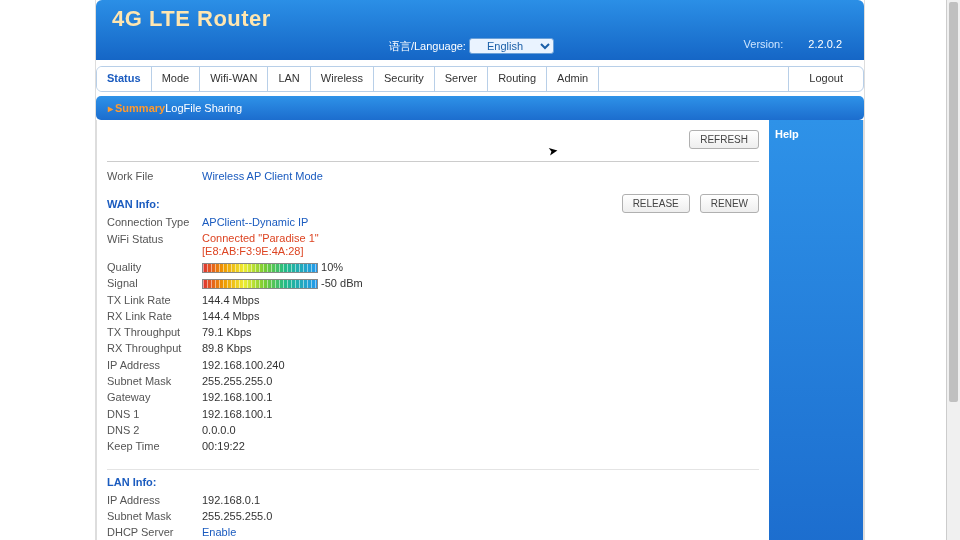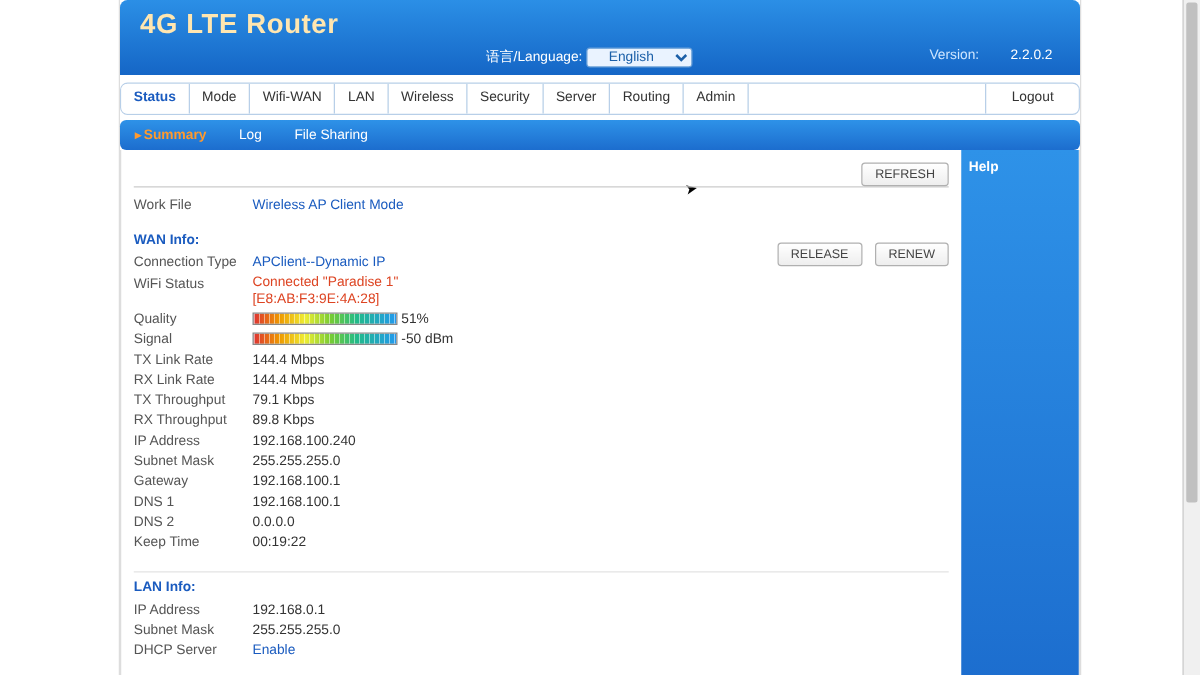--- a/index.html
+++ b/index.html
@@ -94,21 +94,20 @@
   .tabbar .tab.logout { border-right: none; padding-left: 20px; padding-right: 20px; }
   .subbar {
     background: linear-gradient(#2e92e8, #1c6dce);
     border-radius: 5px;
     height: 24px;
     display: flex;
     align-items: center;
     padding: 0 12px;
     color: #fff;
     font-size: 11px;
-    gap: 26px;
   }
   .subbar .item { cursor: pointer; }
   .subbar .item.active { color: #ff9a2e; font-weight: bold; }
   .subbar .item.active::before {
     content: "▸";
     font-size: 10px;
     margin-right: 2px;
     color: #ff9a2e;
   }
   .body-wrap {
@@ -128,21 +127,21 @@
     background: linear-gradient(#2e92e8, #1c6dce);
     color: #fff;
     font-size: 11px;
     font-weight: bold;
     padding: 8px 6px;
   }
   .toprow {
     display: flex;
     justify-content: flex-end;
     border-bottom: 1px solid #ccc;
-    padding-bottom: 0;
+    padding-bottom: 12px;
     margin-bottom: 6px;
   }
   .btn {
     border: 1px solid #b0b0b0;
     border-radius: 3px;
     background: linear-gradient(#fff,#eee);
     font-size: 10px;
     color: #444;
     padding: 3px 10px;
     cursor: pointer;
@@ -275,21 +274,21 @@
         <div class="label">WiFi Status</div>
         <div class="value">
           <div class="wifi-status-val">Connected "Paradise 1"</div>
           <div class="wifi-status-val">[E8:AB:F3:9E:4A:28]</div>
         </div>
       </div>
       <div class="row">
         <div class="label">Quality</div>
         <div class="value">
           <span class="bar"></span>
-          <span>51%</span>
+          <span>10%</span>
         </div>
       </div>
       <div class="row">
         <div class="label">Signal</div>
         <div class="value">
           <span class="bar"></span>
           <span>-50 dBm</span>
         </div>
       </div>
       <div class="row">

